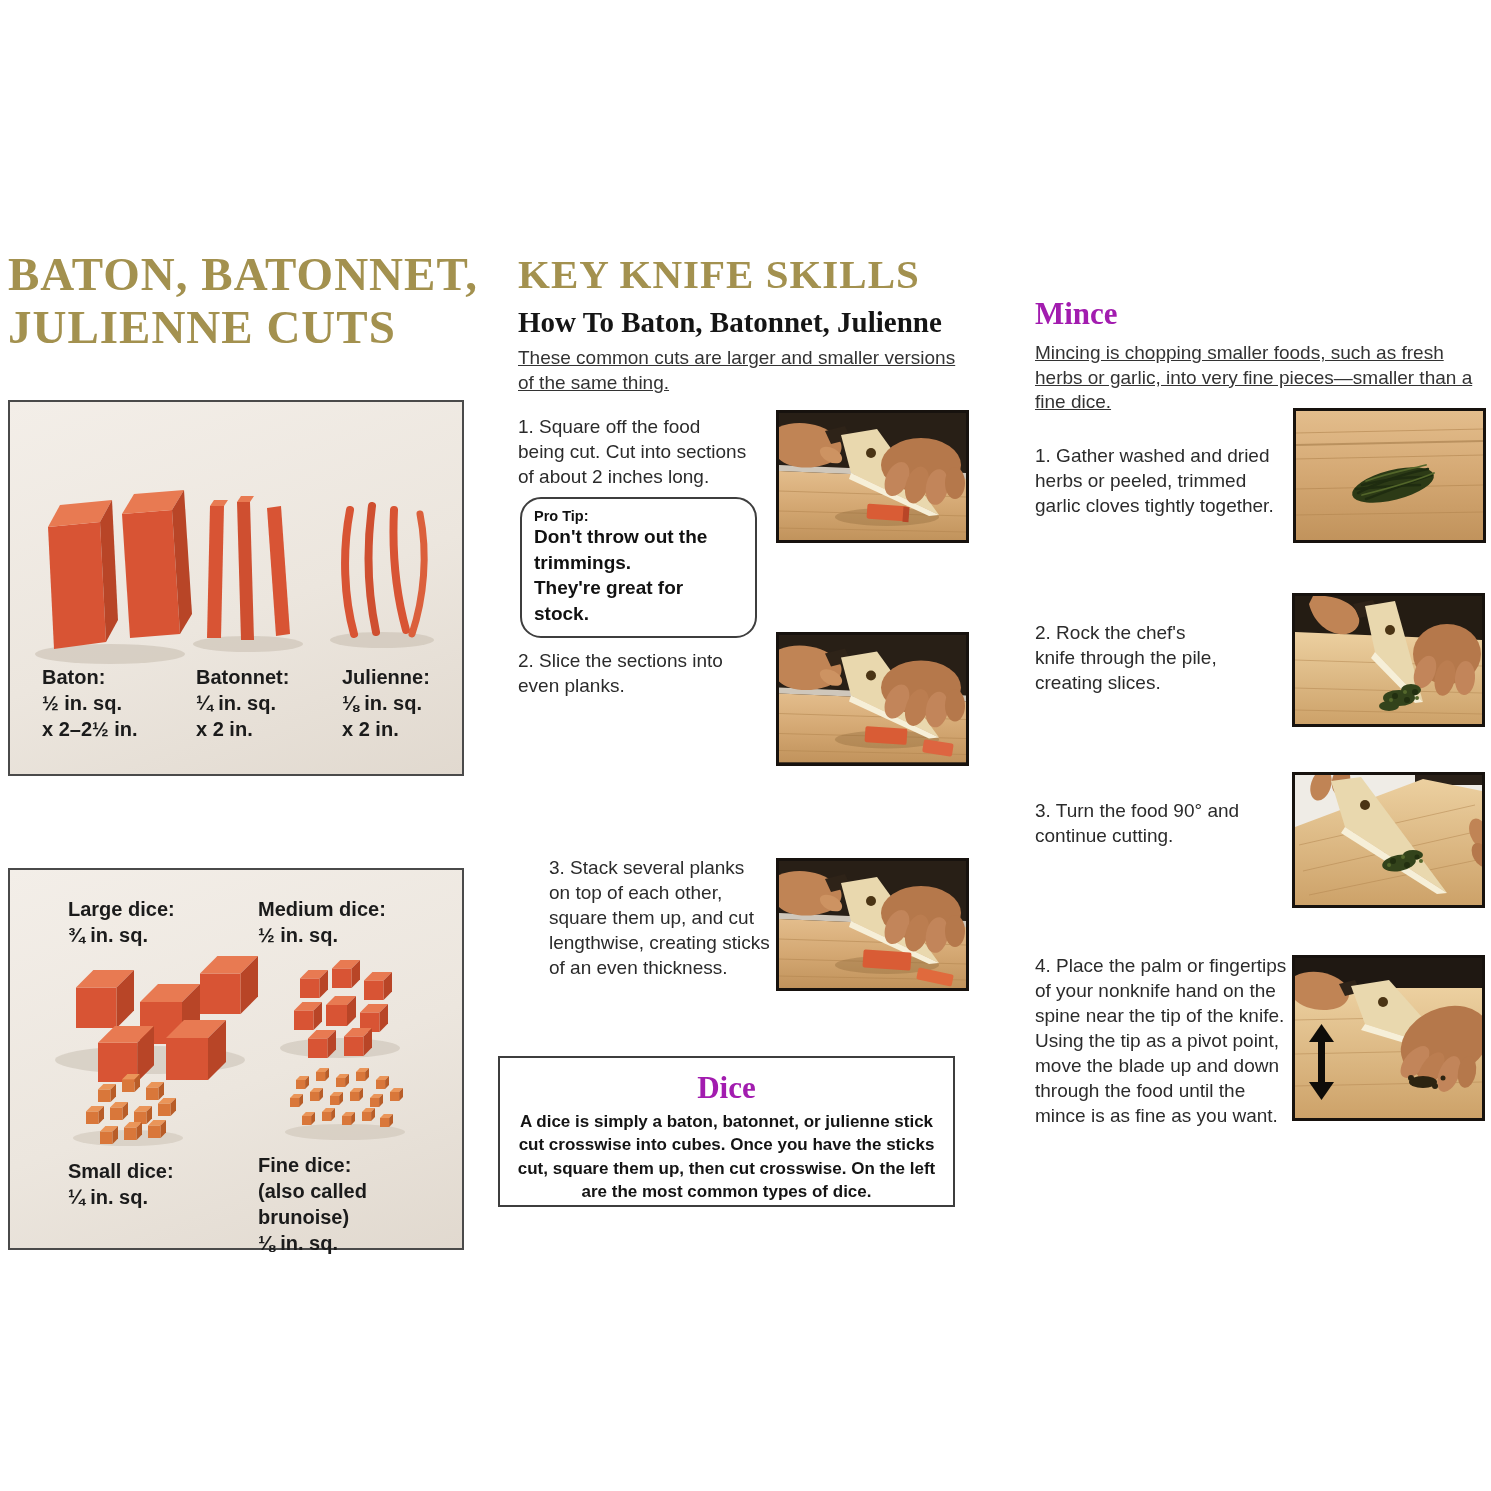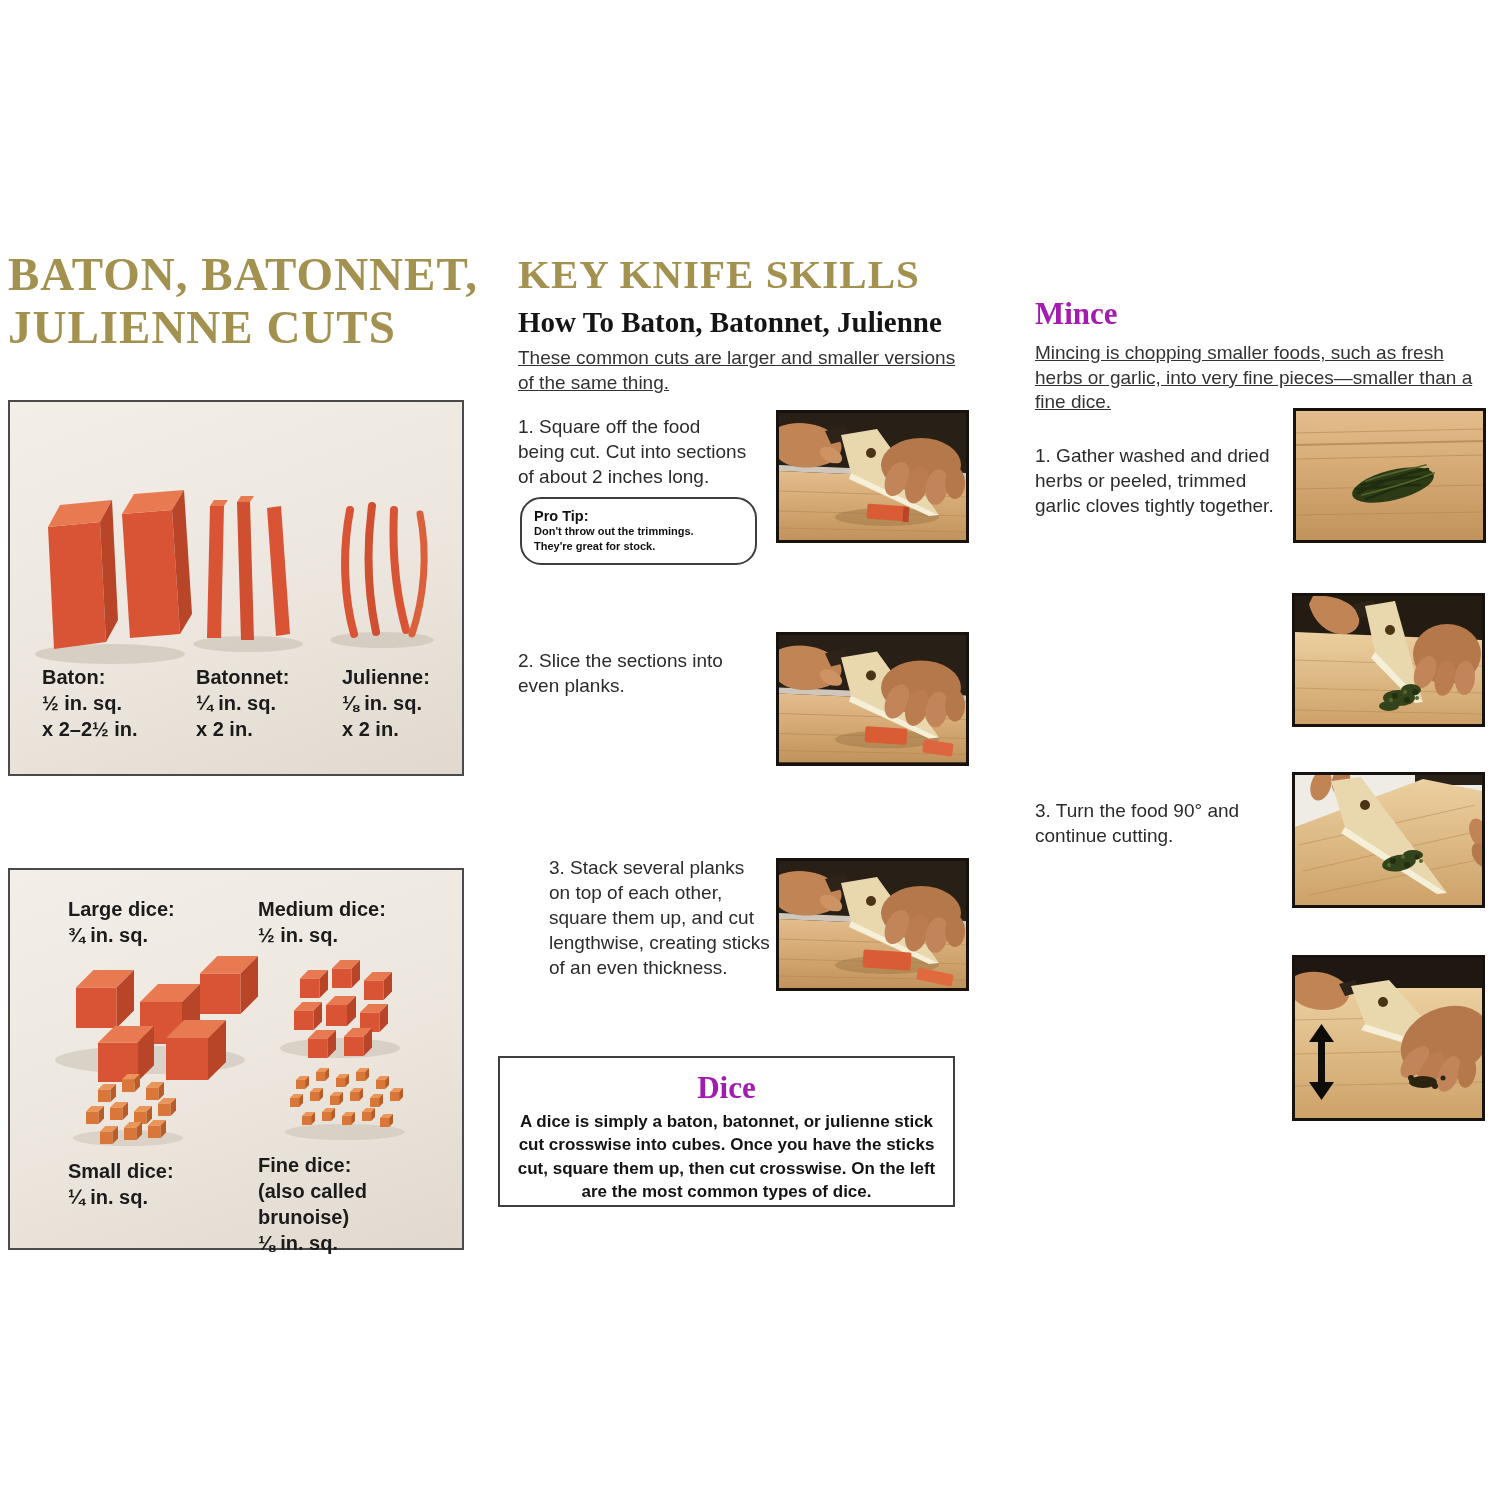--- a/index.html
+++ b/index.html
@@ -23,21 +23,21 @@
   .panel svg{position:absolute;left:0;top:0;}
   .plabel{position:absolute;font-weight:700;font-size:20px;line-height:1.3;color:#1b1b1b;}
 
   
   .photo{position:absolute;border:3px solid #17120e;box-sizing:border-box;background:#2a2119;}
   .photo svg{display:block;width:100%;height:100%;}
 
   
   .tipbox{border:2px solid #3e3e3e;background:#fff;padding:9px 12px;}
   .tipbox .lbl{font-weight:700;font-size:14.5px;color:#111;}
-  .tipbox .bod{font-weight:700;font-size:11px;line-height:1.35;color:#111;}
+  .tipbox .bod{font-weight:700;font-size:19px;line-height:1.35;color:#111;}
   .dicebox{border:2px solid #3e3e3e;background:#fff;padding:12px 16px;box-sizing:border-box;}
   .dicebox .bod{font-weight:700;font-size:17px;line-height:1.38;color:#141414;margin-top:4px;}
 </style>
 </head>
 <body>
 
 <svg width="0" height="0" style="position:absolute">
   <defs>
     <linearGradient id="woodG" x1="0" y1="0" x2="0" y2="1">
       <stop offset="0" stop-color="#e3bd8c"></stop>
@@ -240,22 +240,32 @@
   </div>
 
   <div class="abs sec-title" style="left:1035px;top:296px;">Mince</div>
   <div class="abs intro pre" style="left:1035px;top:341px;width:465px;">Mincing is chopping smaller foods, such as fresh
 herbs or garlic, into very fine pieces—smaller than a
 fine dice.</div>
 
   <div class="abs step pre" style="left:1035px;top:443px;width:270px;">1. Gather washed and dried
 herbs or peeled, trimmed
 garlic cloves tightly together.</div>
+  <div class="abs step pre" style="left:1035px;top:620px;width:215px;">2. Rock the chef's
+knife through the pile,
+creating slices.</div>
   <div class="abs step pre" style="left:1035px;top:798px;width:265px;">3. Turn the food 90° and
 continue cutting.</div>
+  <div class="abs step pre" style="left:1035px;top:953px;width:268px;">4. Place the palm or fingertips
+of your nonknife hand on the
+spine near the tip of the knife.
+Using the tip as a pivot point,
+move the blade up and down
+through the food until the
+mince is as fine as you want.</div>
 
   <div class="photo" style="left:1293px;top:408px;width:193px;height:135px;">
     <svg viewBox="0 0 187 129">
       <rect width="187" height="129" fill="url(#woodG)"></rect>
       <g stroke="#b2854f" stroke-width="1.2" opacity="0.6">
         <line x1="0" y1="22" x2="187" y2="18"></line>
           <line x1="0" y1="48" x2="187" y2="44"></line>
         <line x1="0" y1="78" x2="187" y2="74"></line>
           <line x1="0" y1="104" x2="187" y2="101"></line>
       </g>

